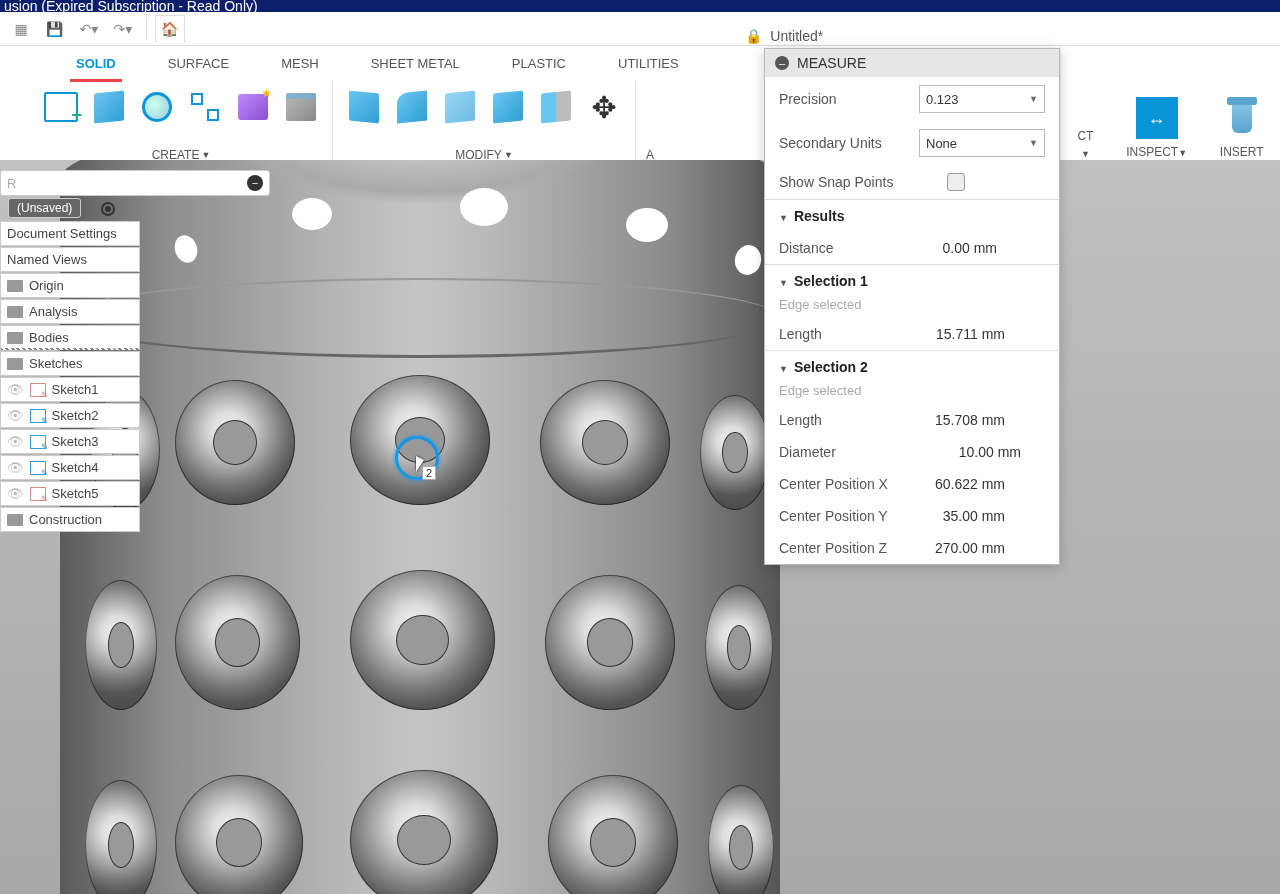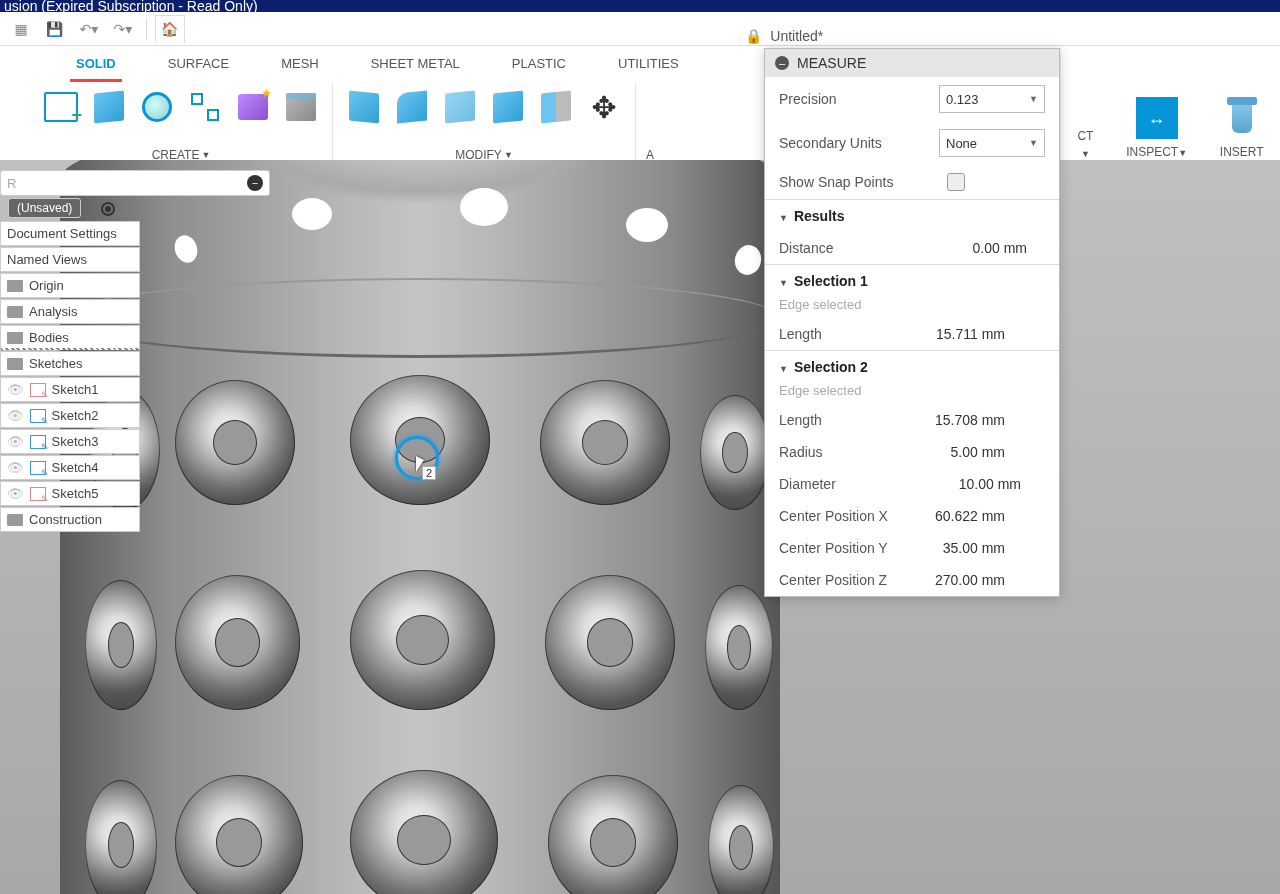--- a/index.html
+++ b/index.html
@@ -83,21 +83,21 @@
   
   .panel { position: absolute; right: 220px; top: 48px; width: 296px; background: #fff; border: 1px solid #bbb; box-shadow: 0 2px 12px rgba(0,0,0,.2); z-index: 20; font-size: 14px; }
   .panel .phead { background: #e6e6e6; padding: 6px 10px; display: flex; align-items: center; gap: 8px; color: #333; font-size: 14px; }
   .panel .phead .dot { width: 14px; height: 14px; background: #555; border-radius: 50%; display: flex; align-items: center; justify-content: center; color: #fff; font-size: 11px; }
   .panel .prow { display: flex; align-items: center; padding: 8px 14px; justify-content: space-between; }
   .panel .prow .lab { color: #555; }
   .panel .prow .val { color: #333; }
   .panel .psec { padding: 8px 14px; font-weight: 600; color: #222; border-top: 1px solid #ddd; }
   .panel .psec::before { content: '▼'; font-size: 9px; margin-right: 6px; color: #555; }
   .panel .hint { color: #aaa; padding: 0 14px 6px; font-size: 13px; }
-  .panel select, .panel .fakeselect { width: 106px; height: 28px; border: 1px solid #bbb; padding: 2px 6px; background: #fff; font-size: 13px; }
+  .panel select, .panel .fakeselect { width: 126px; height: 28px; border: 1px solid #bbb; padding: 2px 6px; background: #fff; font-size: 13px; }
   .panel .filterbtn { width: 26px; height: 26px; border: 1px solid transparent; display: inline-flex; align-items: center; justify-content: center; margin-right: 2px; }
   .panel .filterbtn.active { background: #0696d7; }
   .panel .filter-cube { width: 16px; height: 16px; background: #5ec56d; transform: skewY(-8deg); border: 1px solid #2a8a3a; }
   .panel .filter-cube.blue { background: #5eb8ec; border-color: #2a7db0; }
   .panel .filter-cube.gray { background: #cde; border-color: #8ab; }
   .panel .undo { color: #0696d7; font-size: 22px; cursor: pointer; margin-right: 80px; }
   .panel .chk { width: 18px; height: 18px; border: 1px solid #999; border-radius: 3px; background: #eee; margin-right: 80px; }
 
   .right-ribbon { position: absolute; right: 0; top: 46px; width: 220px; height: 120px; background: #fff; border-bottom: 1px solid #ccc; border-left: 1px solid #eee; display: flex; align-items: flex-end; justify-content: space-around; padding-bottom: 6px; }
   .right-ribbon .grp { display: flex; flex-direction: column; align-items: center; gap: 6px; font-size: 12px; color: #555; }
@@ -358,41 +358,37 @@
 
 
   <div class="prow">
     <span class="lab">Show Snap Points</span>
     <span class="chk"></span>
   </div>
 
   <div class="psec">Results</div>
   <div class="prow">
     <span class="lab">Distance</span>
-    <span class="val" style="margin-right:18px">0.00 mm</span>
+    <span class="val" style="margin-right:48px">0.00 mm</span>
   </div>
 
   <div class="psec">Selection 1</div>
   <div class="hint">Edge selected</div>
   <div class="prow">
     <span class="lab">Length</span>
     <span class="val" style="margin-right:40px">15.711 mm</span>
   </div>
 
   <div class="psec">Selection 2</div>
   <div class="hint">Edge selected</div>
   <div class="prow">
       <span class="lab">Length</span>
       <span class="val" style="margin-right:40px">15.708 mm</span>
     </div>
   <div class="prow">
-      <span class="lab">Radius</span>
-      <span class="val" style="margin-right:40px">5.00 mm</span>
-    </div>
-  <div class="prow">
       <span class="lab">Diameter</span>
       <span class="val" style="margin-right:24px">10.00 mm</span>
     </div>
   <div class="prow">
       <span class="lab">Center Position X</span>
       <span class="val" style="margin-right:40px">60.622 mm</span>
     </div>
   <div class="prow">
       <span class="lab">Center Position Y</span>
       <span class="val" style="margin-right:40px">35.00 mm</span>

